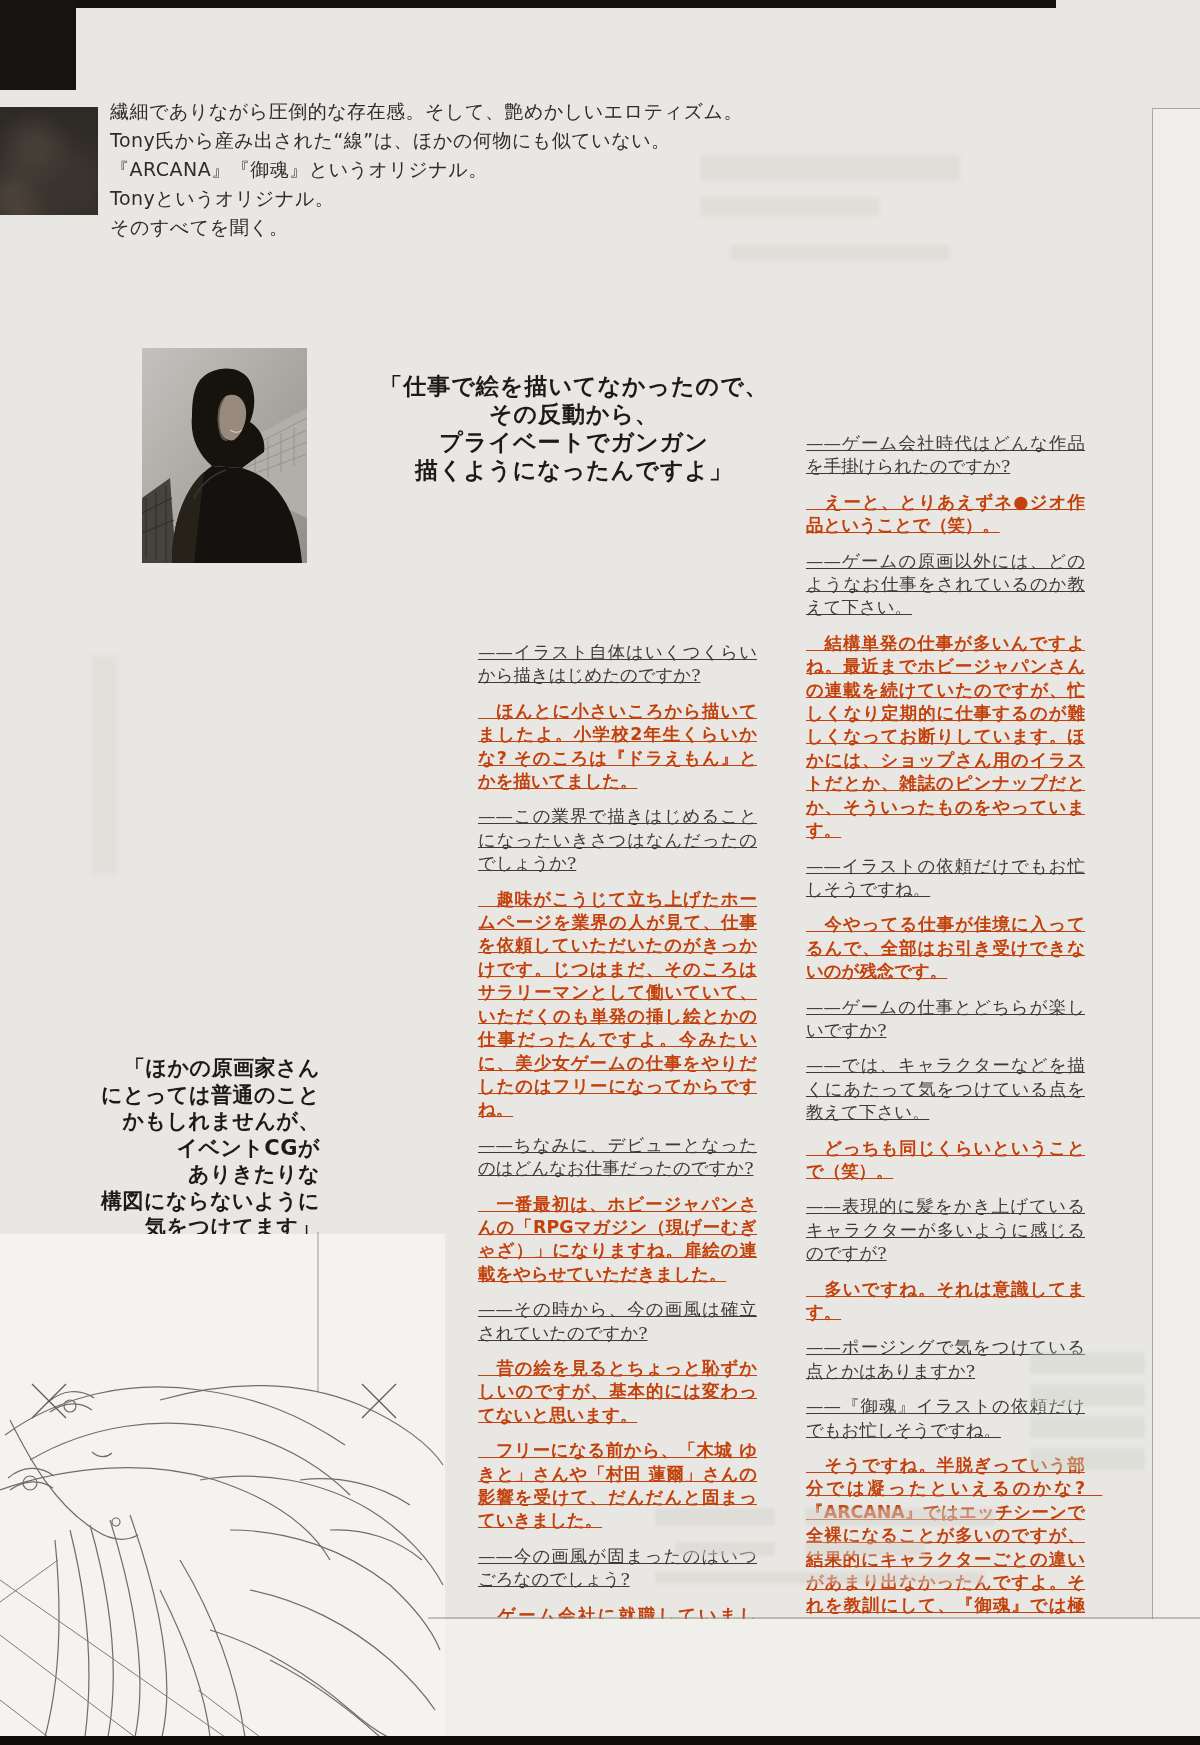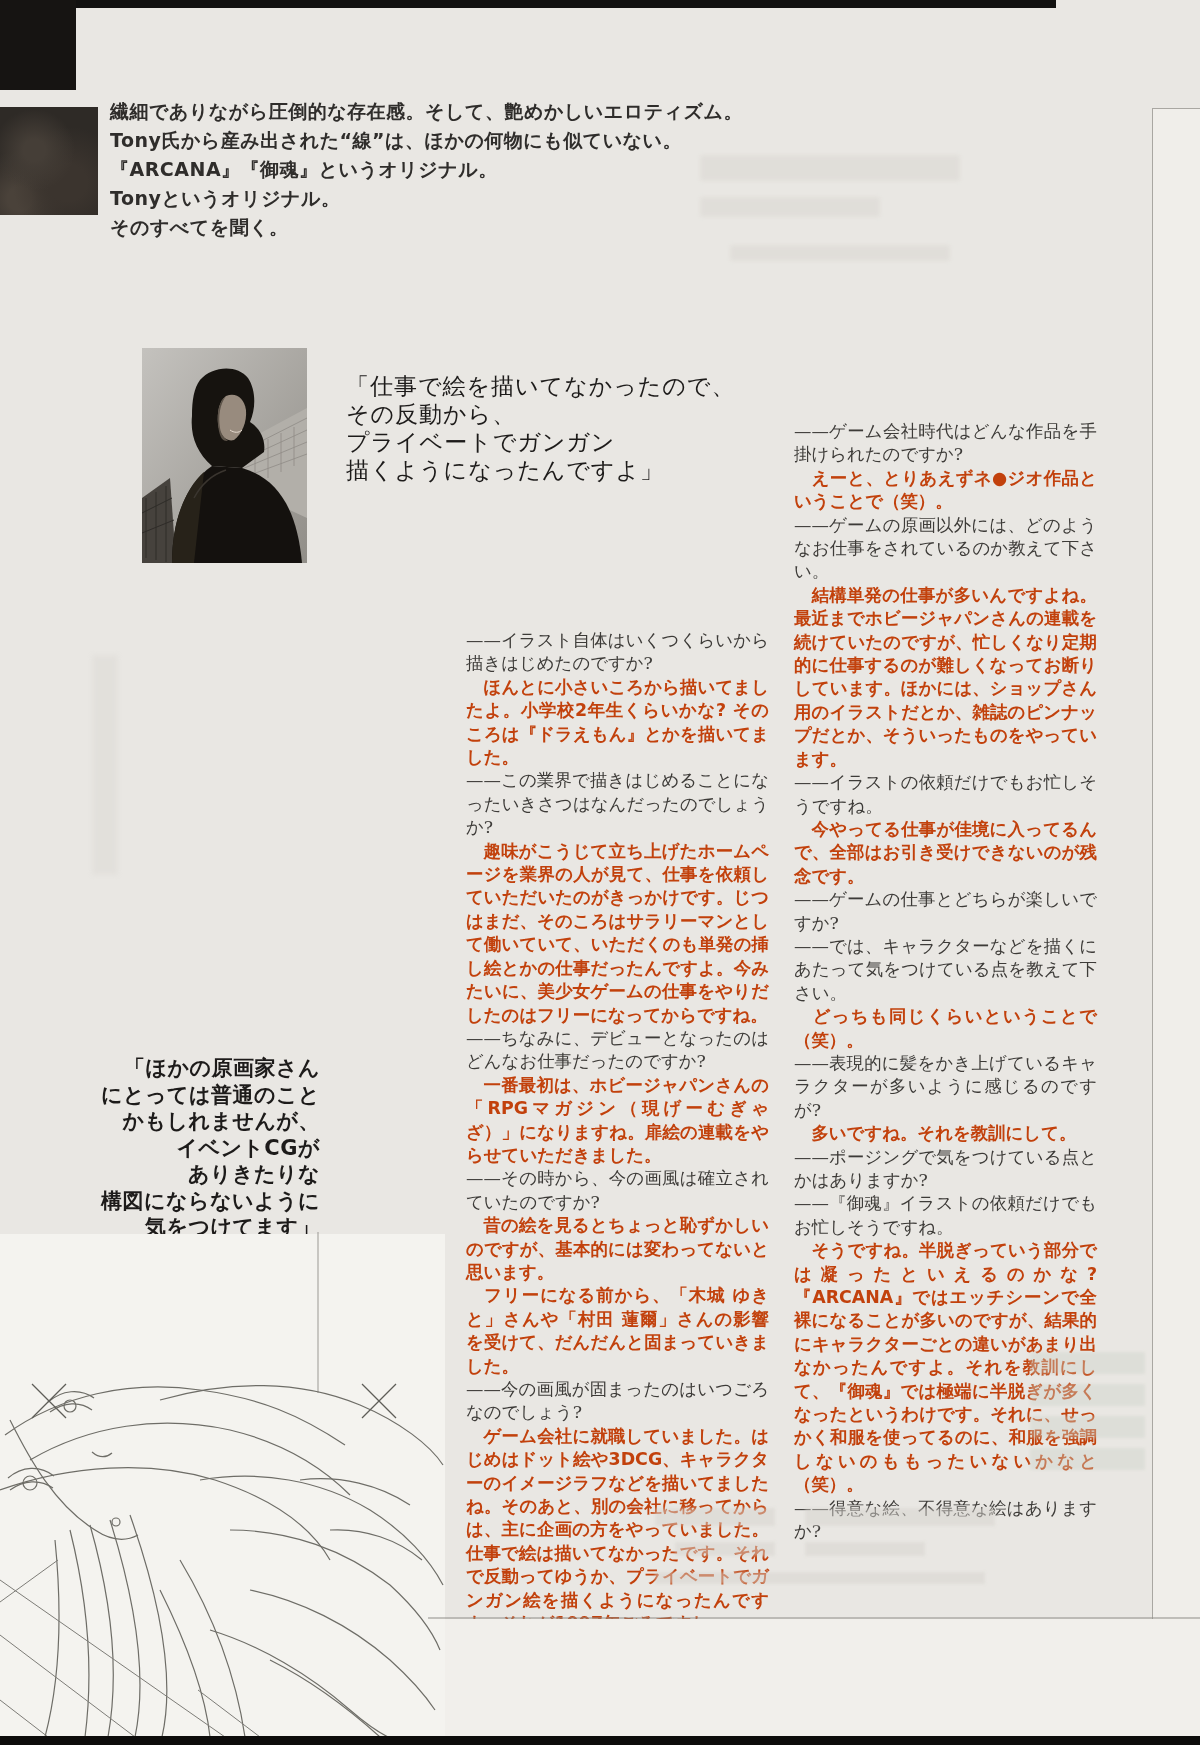--- a/index.html
+++ b/index.html
@@ -5,30 +5,30 @@
   html,body{margin:0;padding:0;}
   body{width:1200px;height:1745px;position:relative;background:#e9e7e3;overflow:hidden;
        font-family:"DejaVu Sans","Liberation Sans",sans-serif;color:#2c2a28;}
   .abs{position:absolute;}
   #top-bar{left:30px;top:0;width:1026px;height:8px;background:#121110;}
   #corner-block{left:0;top:0;width:76px;height:90px;background:#161412;}
   #art-fragment{left:0;top:107px;width:98px;height:108px;background:#2e2a26;
     background-image:radial-gradient(circle at 35% 40%, #453e37 0 12%, transparent 45%),
                      radial-gradient(circle at 70% 70%, #3b342e 0 18%, transparent 55%),
                      radial-gradient(circle at 20% 85%, #4a423a 0 10%, transparent 40%);}
-  #intro{left:110px;top:97px;width:640px;font-size:19px;line-height:29px;font-weight:700;
+  #intro{left:110px;top:97px;width:640px;font-size:19px;line-height:29px;font-weight:400;
     color:#2f2d2b;white-space:pre-line;letter-spacing:0.5px;}
-  #pull-quote-main{left:346px;top:372px;width:400px;font-size:23px;line-height:28px;
-    font-weight:400;color:#1d1b1a;white-space:pre-line;letter-spacing:1px;}
+  #pull-quote-main{left:374px;top:372px;width:400px;font-size:23px;line-height:28px;
+    font-weight:700;color:#1d1b1a;white-space:pre-line;letter-spacing:1px;text-align:center;}
   #pull-quote-side{left:38px;top:1055px;width:282px;text-align:right;font-size:21px;
     line-height:26.5px;font-weight:700;color:#1d1b1a;white-space:pre-line;letter-spacing:0.5px;}
   .col{width:303px;text-align:justify;font-size:17.4px;line-height:23.4px;}
   #col-1{left:466px;top:629px;}
   #col-2{left:794px;top:420px;}
-  .para{margin:0;}
+  .para{margin:12px;text-decoration:underline;}
   .para.q{font-family:"DejaVu Serif","Liberation Serif",serif;font-weight:400;color:#3d3b38;}
   .para.a{font-weight:600;color:#c2410c;}
   #right-margin-box{left:1152px;top:108px;width:48px;height:1510px;background:#f0eeea;
     border-left:1px solid #a9a7a2;border-top:1px solid #a9a7a2;}
   #photo{left:142px;top:348px;width:165px;height:215px;}
   #bottom-art{left:0;top:1230px;width:1200px;height:507px;}
   #bottom-bar{left:0;top:1736px;width:1200px;height:9px;background:#0d0c0b;}
   .ghost{pointer-events:none;}
   .ghost div{position:absolute;background:#d7d4cf;}
   #ghost-top{left:700px;top:155px;width:300px;height:140px;opacity:.45;filter:blur(2px);}
@@ -122,21 +122,21 @@
     <p class="para q">——ゲーム会社時代はどんな作品を手掛けられたのですか?</p>
     <p class="para a">　えーと、とりあえずネ●ジオ作品ということで（笑）。</p>
     <p class="para q">——ゲームの原画以外には、どのようなお仕事をされているのか教えて下さい。</p>
     <p class="para a">　結構単発の仕事が多いんですよね。最近までホビージャパンさんの連載を続けていたのですが、忙しくなり定期的に仕事するのが難しくなってお断りしています。ほかには、ショップさん用のイラストだとか、雑誌のピンナップだとか、そういったものをやっています。</p>
     <p class="para q">——イラストの依頼だけでもお忙しそうですね。</p>
     <p class="para a">　今やってる仕事が佳境に入ってるんで、全部はお引き受けできないのが残念です。</p>
     <p class="para q">——ゲームの仕事とどちらが楽しいですか?</p>
     <p class="para q">——では、キャラクターなどを描くにあたって気をつけている点を教えて下さい。</p>
     <p class="para a">　どっちも同じくらいということで（笑）。</p>
     <p class="para q">——表現的に髪をかき上げているキャラクターが多いように感じるのですが?</p>
-    <p class="para a">　多いですね。それを教訓にして。</p>
+    <p class="para a">　多いですね。それは意識してます。</p>
     <p class="para q">——ポージングで気をつけている点とかはありますか?</p>
     <p class="para q">——『御魂』イラストの依頼だけでもお忙しそうですね。</p>
     <p class="para a">　そうですね。半脱ぎっていう部分では凝ったといえるのかな?　『ARCANA』ではエッチシーンで全裸になることが多いのですが、結果的にキャラクターごとの違いがあまり出なかったんですよ。それを教訓にして、『御魂』では極端に半脱ぎが多くなったというわけです。それに、せっかく和服を使ってるのに、和服を強調しないのももったいないかなと（笑）。</p>
     <p class="para q">——得意な絵、不得意な絵はありますか?</p>
   </div>
 
 <svg class="abs" id="bottom-art" viewBox="0 0 1200 507">
   <rect x="0" y="4" width="445" height="503" fill="#f4f3ef"></rect>
   <rect x="445" y="389" width="755" height="118" fill="#f1efeb"></rect>
   <path d="M428 388 H1200" stroke="#8f8d88" stroke-width="1"></path>

